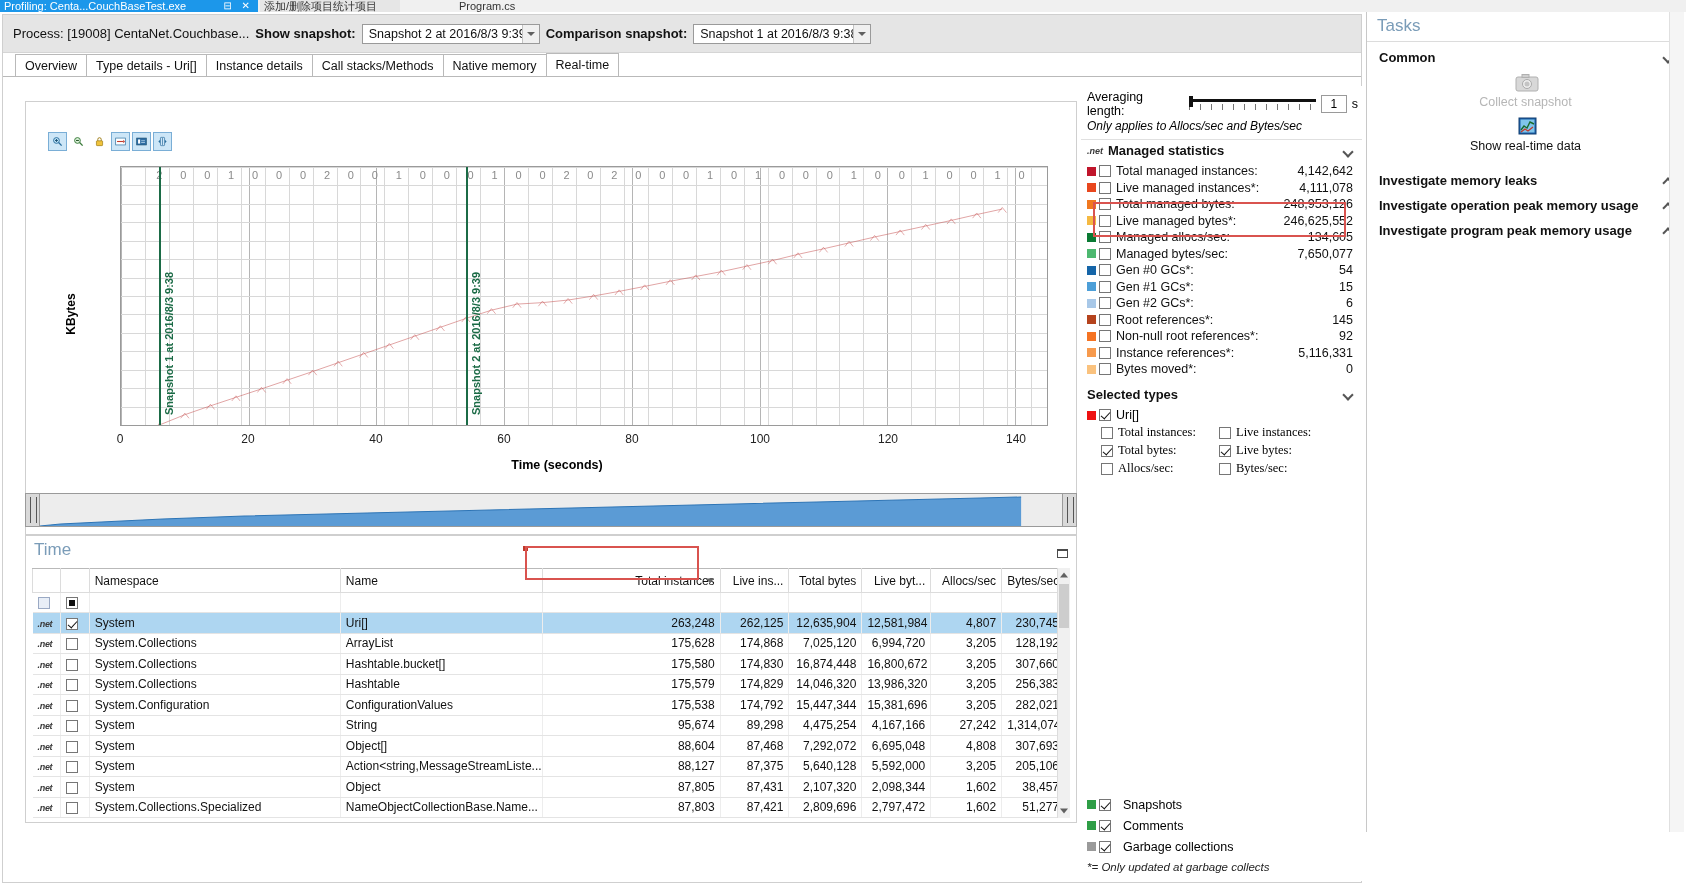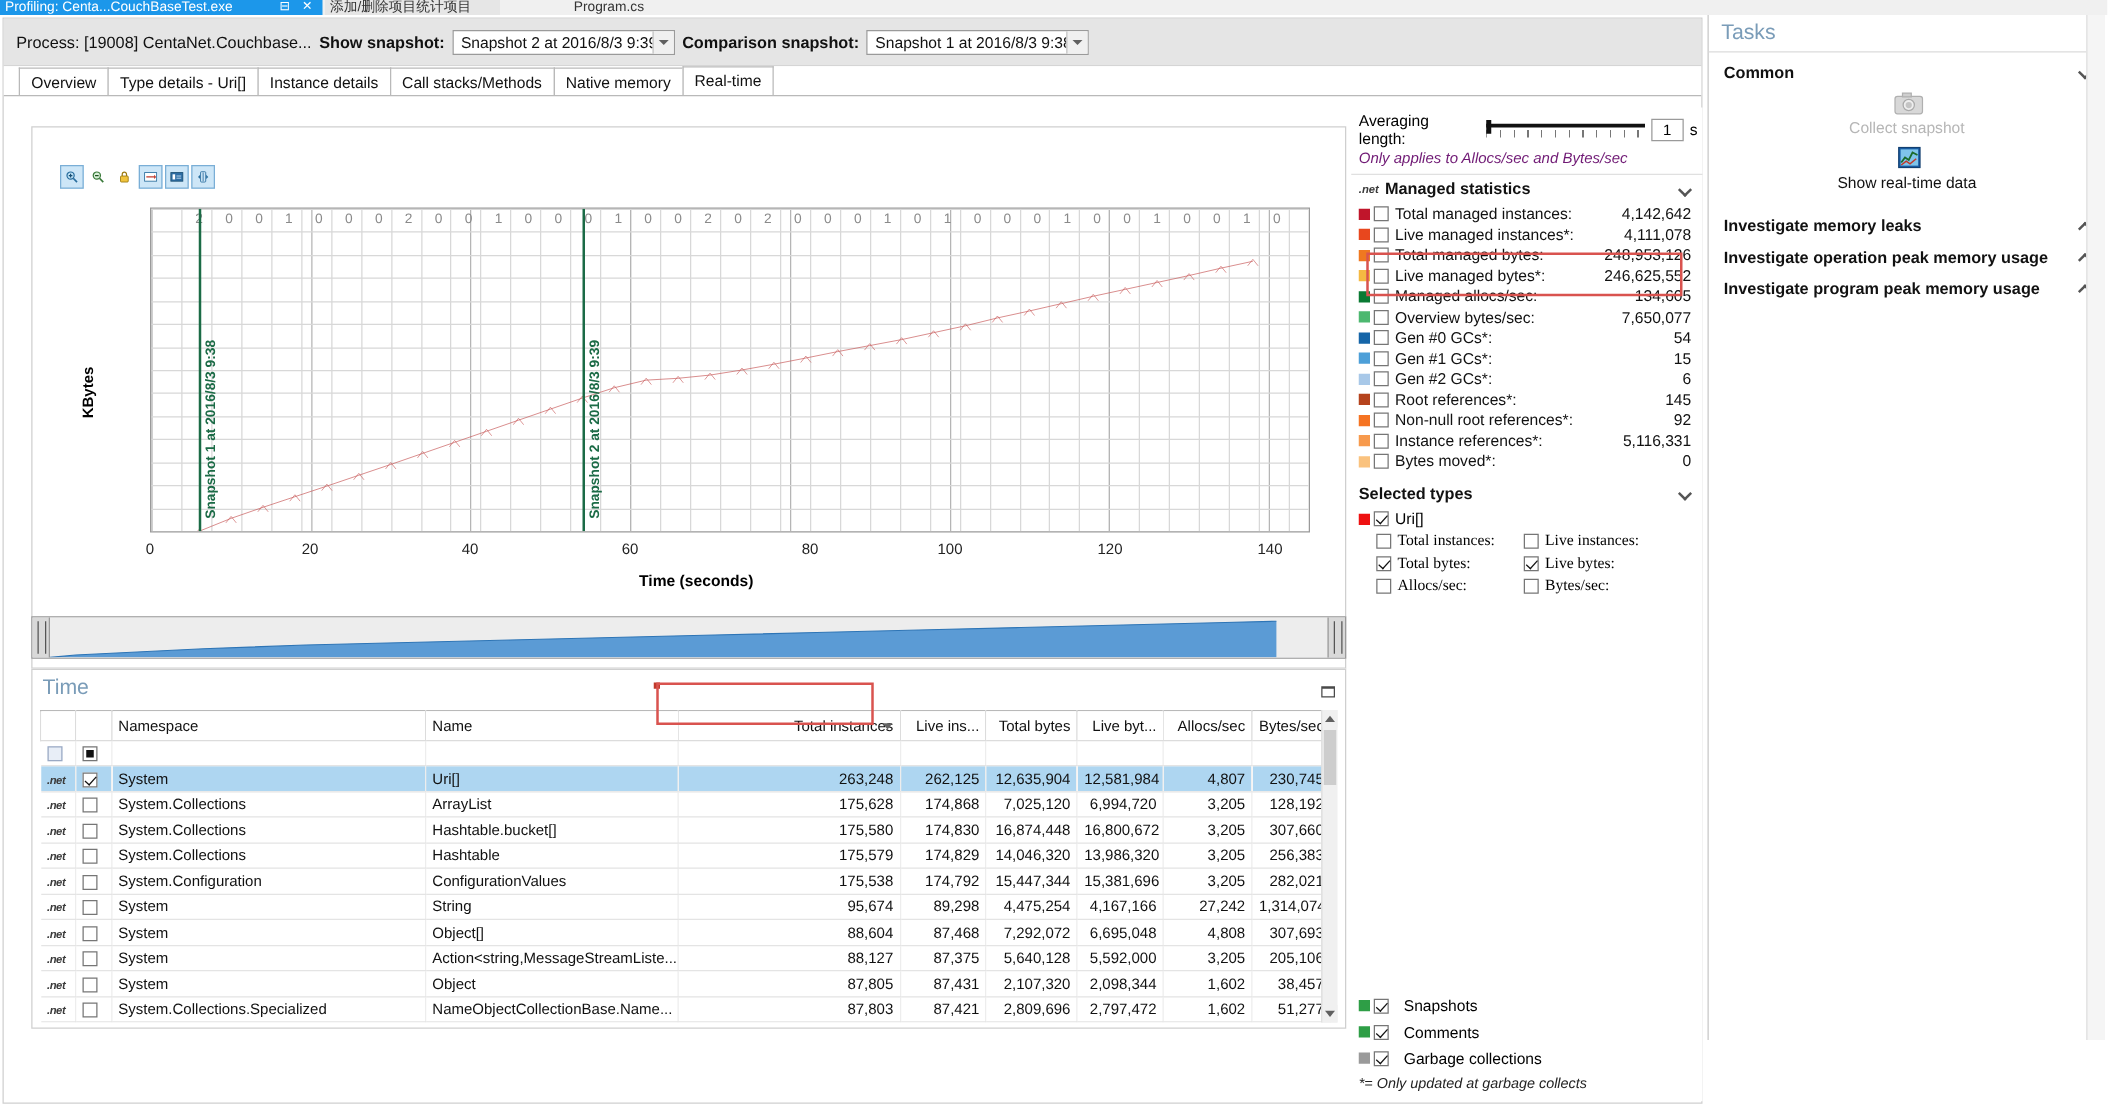--- a/index.html
+++ b/index.html
@@ -217,21 +217,21 @@
     background:#fff;
   }
   .avgrow { display:flex; align-items:center; gap:5px; padding:4px 4px 0 6px; font-size:12.5px; }
   .slider { position:relative; width:128px; height:16px; }
   .slider .track { position:absolute; left:0; right:0; top:3px; height:3px; background:#111; }
   .slider .ticks { position:absolute; left:0; right:0; top:8px; height:6px;
     background:repeating-linear-gradient(to right,#777 0 1px,transparent 1px 11px); }
   .slider .knob { position:absolute; left:0; top:0; width:4px; height:11px; background:#111; }
   .numbox { width:26px; height:18px; border:1px solid #9a9a9a; background:#fff;
     text-align:center; font-size:12px; line-height:16px; }
-  .avgnote { padding:1px 6px 6px 6px; font-size:12px; font-style:italic; color:#701a75; }
+  .avgnote { padding:1px 6px 6px 6px; font-size:12px; font-style:italic; color:#000000; }
 
   .secthdr {
     display:flex; align-items:center; gap:5px; padding:3px 6px;
     border-top:1px solid #e0e0e0; position:relative;
   }
   .secthdr .net2 { font-size:9px; font-weight:bold; font-style:italic; color:#3b3b3b; }
   .secthdr .t { font-size:13px; font-weight:bold; color:#111; }
   .chev {
     position:absolute; right:10px; top:50%; margin-top:-3px;
     width:8px; height:8px; border-right:2px solid #555; border-bottom:2px solid #555;
@@ -526,21 +526,21 @@
             <div class="ytick" style="top: 100%;"></div>
             <div class="ytick" style="top: 64.2857%;"></div>
             <div class="ytick" style="top: 28.5714%;"></div>
           </div>
         <div class="axistitle-x">Time (seconds)</div>
       <div style="position: absolute; left: 72px; right: 18px; bottom: 30px; height: 16px;">
             <span class="xlab" style="left: 0%;">0</span>
             <span class="xlab" style="left: 13.7931%;">20</span>
             <span class="xlab" style="left: 27.5862%;">40</span>
             <span class="xlab" style="left: 41.3793%;">60</span>
-            <span class="xlab" style="left: 55.1724%; margin-left: 16px;">80</span>
+            <span class="xlab" style="left: 55.1724%;">80</span>
             <span class="xlab" style="left: 68.9655%;">100</span>
             <span class="xlab" style="left: 82.7586%;">120</span>
             <span class="xlab" style="left: 96.5517%;">140</span>
           </div>
         </div>
     </div>
 
     <div class="ovstrip">
       <div class="ovgrip"></div>
       <div class="ovarea">
@@ -779,21 +779,21 @@
         </div>
         <div class="statrow">
           <span class="swatch" style="background:#0a7a33"></span>
           <span class="cbx"></span>
           <span class="nmx" style="margin-left:5px">Managed allocs/sec:</span>
           <span class="vl">134,605</span>
         </div>
         <div class="statrow">
           <span class="swatch" style="background:#4db870"></span>
           <span class="cbx"></span>
-          <span class="nmx" style="margin-left:5px">Overview bytes/sec:</span>
+          <span class="nmx" style="margin-left:5px">Managed bytes/sec:</span>
           <span class="vl">7,650,077</span>
         </div>
         <div class="statrow">
           <span class="swatch" style="background:#1565a8"></span>
           <span class="cbx"></span>
           <span class="nmx" style="margin-left:5px">Gen #0 GCs*:</span>
           <span class="vl">54</span>
         </div>
         <div class="statrow">
           <span class="swatch" style="background:#4d9fd8"></span>

